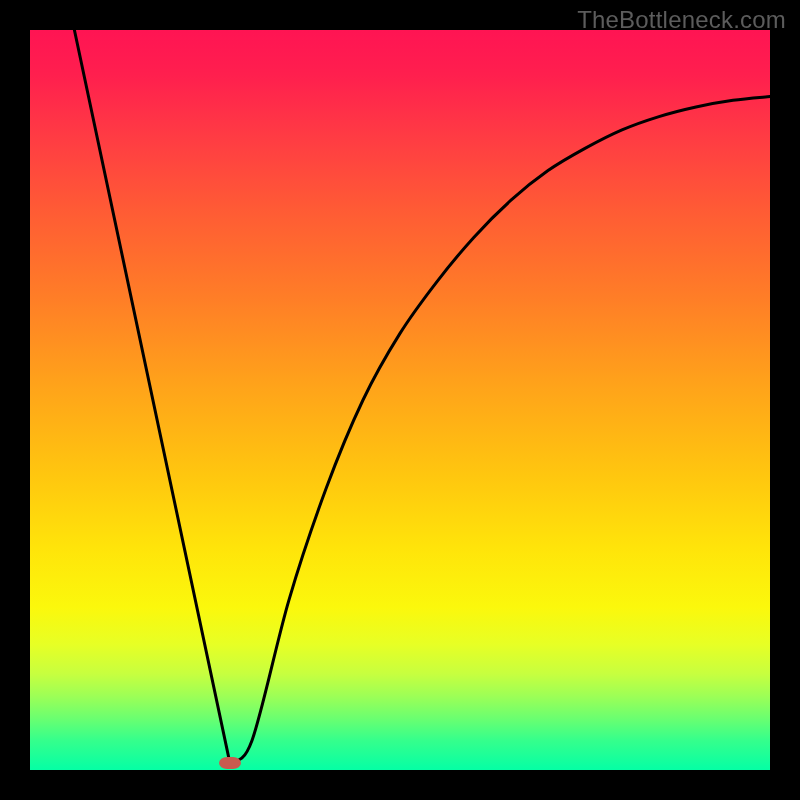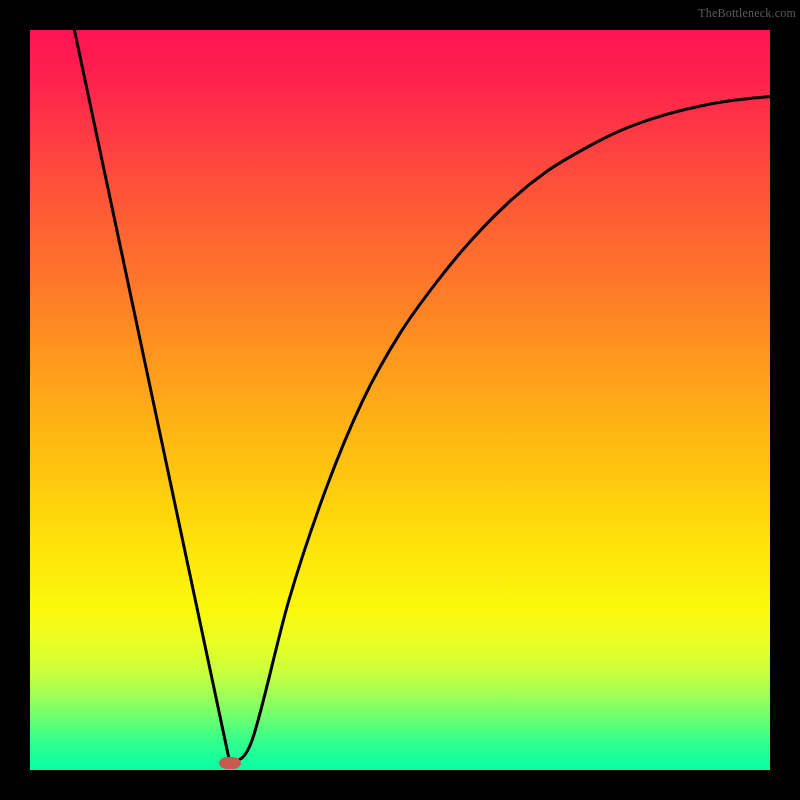--- a/index.html
+++ b/index.html
@@ -40,26 +40,25 @@
       #c7ff3f 87%,
       #9dff56 90%,
       #6bff70 93%,
       #35ff8c 96%,
       #05ffa5 100%
     );
   }
   .watermark {
     position: absolute;
     top: 6px;
-    right: 4px;
+    right: 14px;
     color: #5c5c5c;
-    font-size: 12px;
+    font-size: 24px;
     letter-spacing: 0.2px;
     user-select: none;
-    font-family: Liberation Serif, serif;
   }
   svg.curve {
     position: absolute;
     left: 0;
     top: 0;
     width: 740px;
     height: 740px;
     overflow: visible;
   }
   .marker {

